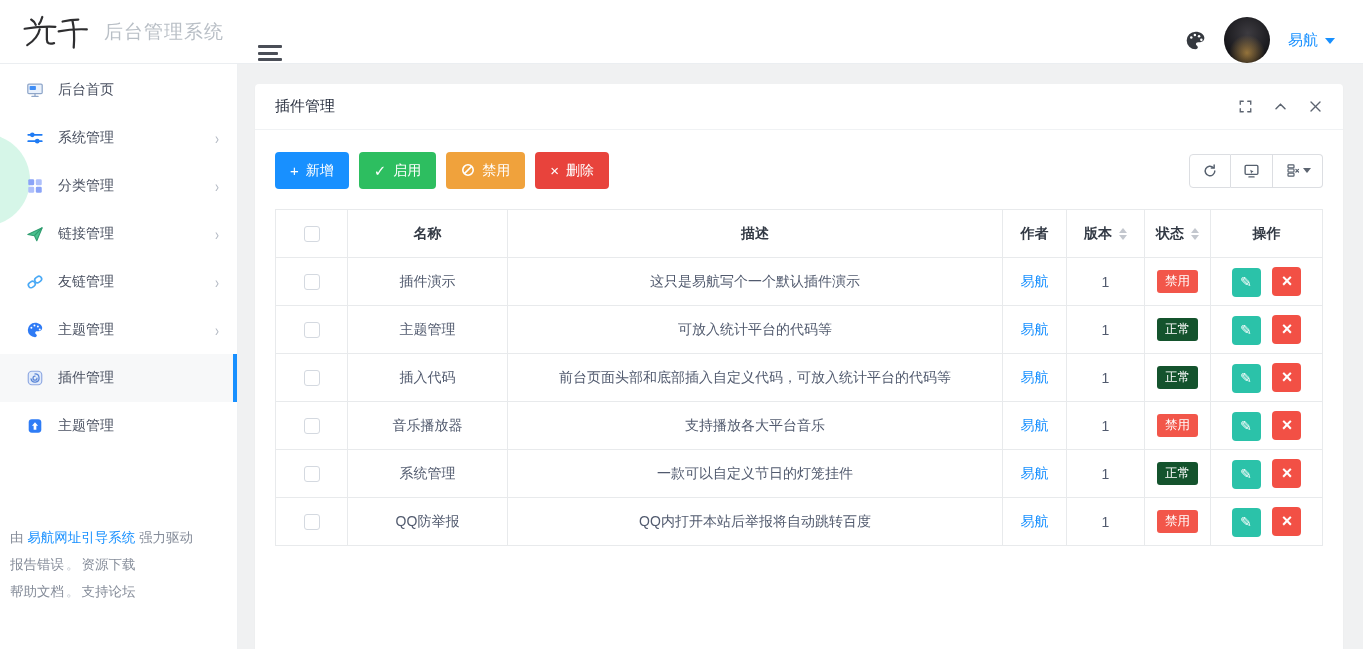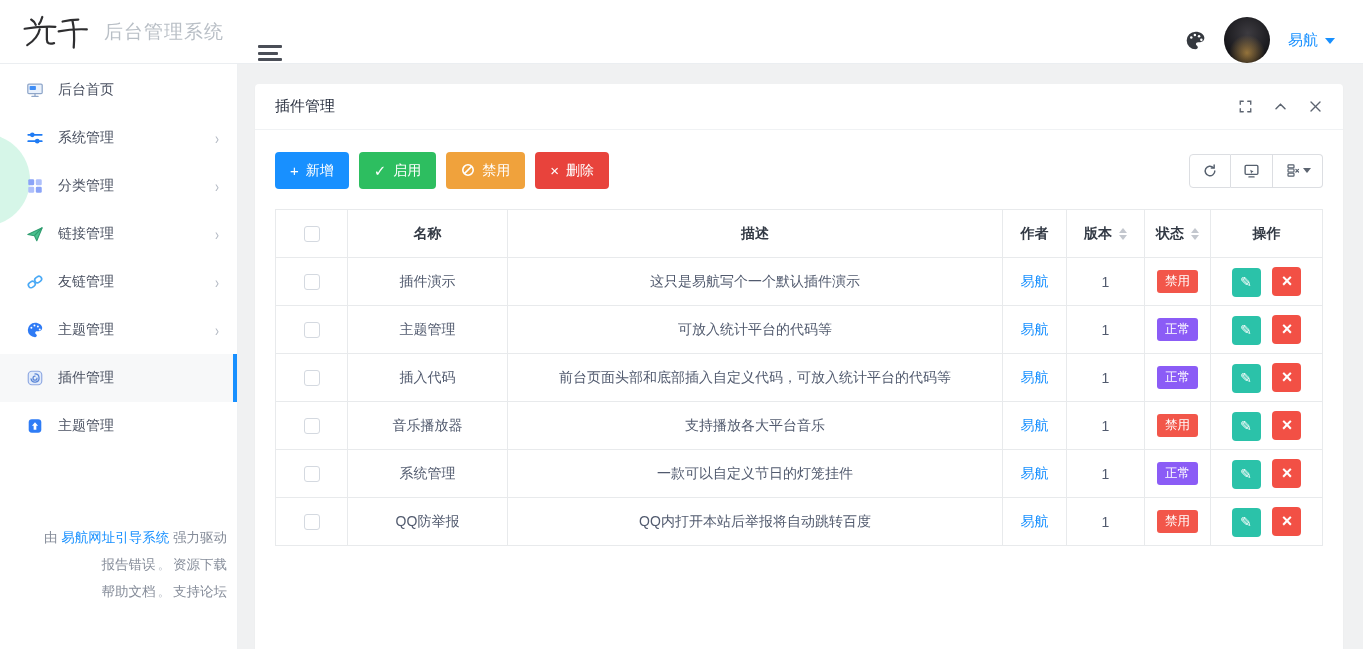--- a/index.html
+++ b/index.html
@@ -33,21 +33,21 @@
   .side-deco{ position:absolute; left:-62px; top:70px; width:92px; height:92px; border-radius:50%;
     background:rgba(120,226,178,.30); }
   .menu{ padding-top:2px; position:relative; }
   .menu-item{ height:48px; display:flex; align-items:center; padding:0 18px 0 26px; cursor:pointer;
     color:#495060; font-size:14px; position:relative;}
   .menu-item .mi-icon{ width:18px; height:18px; margin-right:14px; display:flex; align-items:center; justify-content:center;}
   .menu-item .mi-label{ flex:1; }
   .menu-item .mi-chevron{ color:#b4bac4; font-size:12px; transform:scaleY(1.4); }
   .menu-item.active{ background:#f7f8f9; }
   .menu-item.active::after{ content:""; position:absolute; right:0; top:0; bottom:0; width:4px; background:#1890ff;}
-  .side-footer{ position:absolute; left:0; right:0; top:460px; text-align:right; color:#858c99;
+  .side-footer{ position:absolute; left:0; right:0; top:460px; text-align:left; color:#858c99;
     font-size:13.5px; line-height:27px; padding:0 10px;}
   .side-footer a{ color:#1890ff; text-decoration:none; cursor:pointer;}
   .side-footer .sep{ color:#b9bfc8; padding:0 2px; }
   .side-footer .ln{ color:#858c99; cursor:pointer; }
   
   .content{ position:absolute; top:64px; left:238px; right:0; bottom:0; padding:20px 20px 0 17px; }
   .card{ background:#fff; border-radius:4px; box-shadow:0 1px 2px rgba(0,0,0,.04); height:620px; }
   .card-header{ height:46px; display:flex; align-items:center; padding:0 20px; border-bottom:1px solid #f0f2f4;}
   .card-title{ font-size:15px; color:#2a3140; }
   .win-controls{ margin-left:auto; display:flex; align-items:center; gap:20px; }
@@ -80,21 +80,21 @@
   .col-ver{ width:78px; } .col-status{ width:66px; } .col-ops{ width:112px; }
   .checkbox{ display:inline-block; width:16px; height:16px; border:1px solid #d4d9e0; border-radius:3px;
     background:#fff; cursor:pointer; vertical-align:middle;}
   .sorter{ display:inline-flex; flex-direction:column; margin-left:7px; vertical-align:middle; gap:2px;}
   .sorter i{ width:0; height:0; border-left:4px solid transparent; border-right:4px solid transparent; display:block;}
   .sorter .up{ border-bottom:5px solid #c3c7ce; }
   .sorter .down{ border-top:5px solid #c3c7ce; }
   .author-link{ color:#1890ff; text-decoration:none; cursor:pointer; }
   .badge{ display:inline-block; padding:3px 8px; border-radius:3px; color:#fff; font-size:12.5px; line-height:1.3;}
   .badge.danger{ background:#f2564a; }
-  .badge.success{ background:#8b5cf6; }
+  .badge.success{ background:#14532d; }
   .op{ width:29px; height:29px; border:none; border-radius:4px; color:#fff; cursor:pointer; margin:0 4px;
     display:inline-flex; align-items:center; justify-content:center; font-family:inherit;}
   .op.edit{ background:#2bc2a9; font-size:14px; }
   .op.del{ background:#f25045; font-size:18px; font-weight:bold; line-height:1;}
 </style>
 </head>
 <body>
 
 <header class="topbar">
   <div class="logo">

